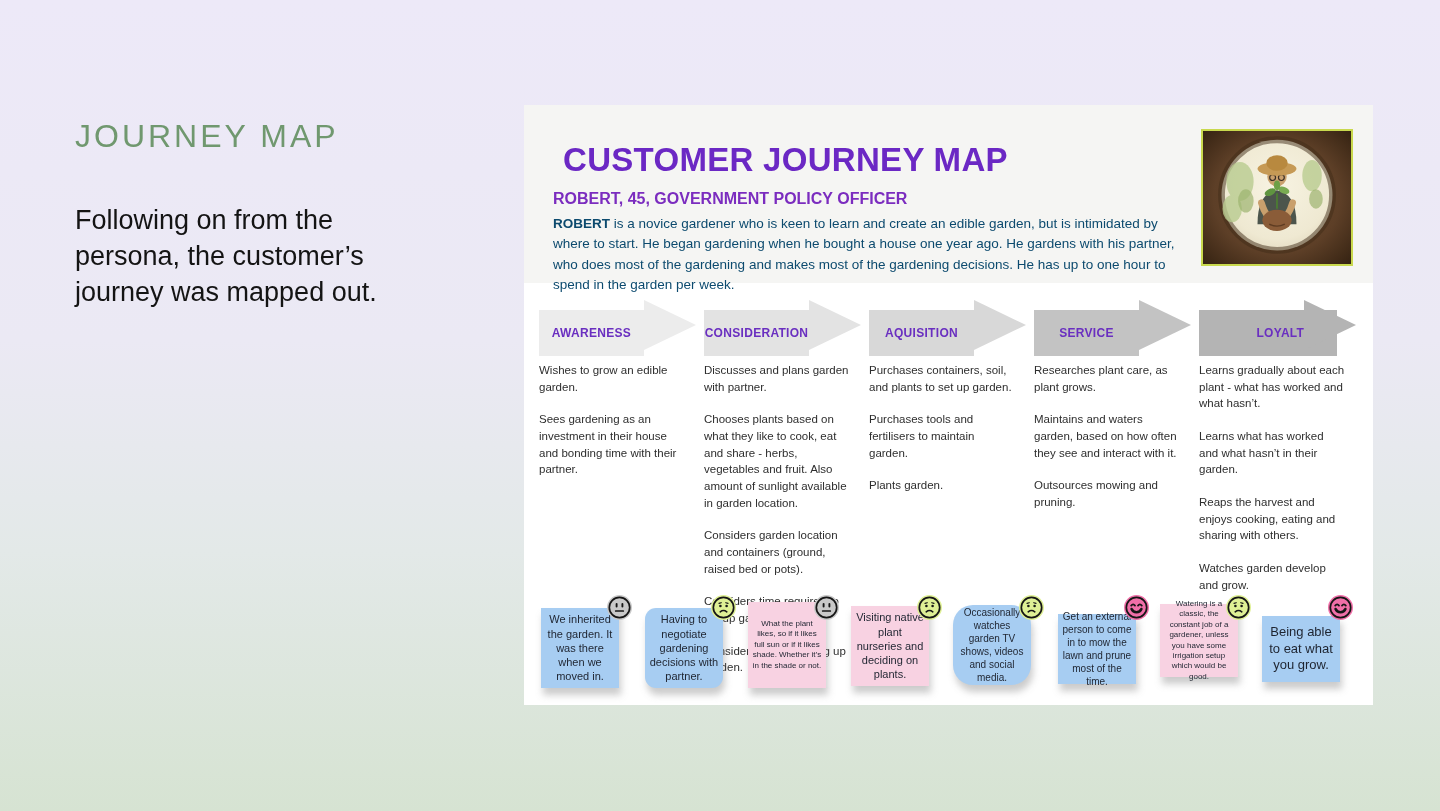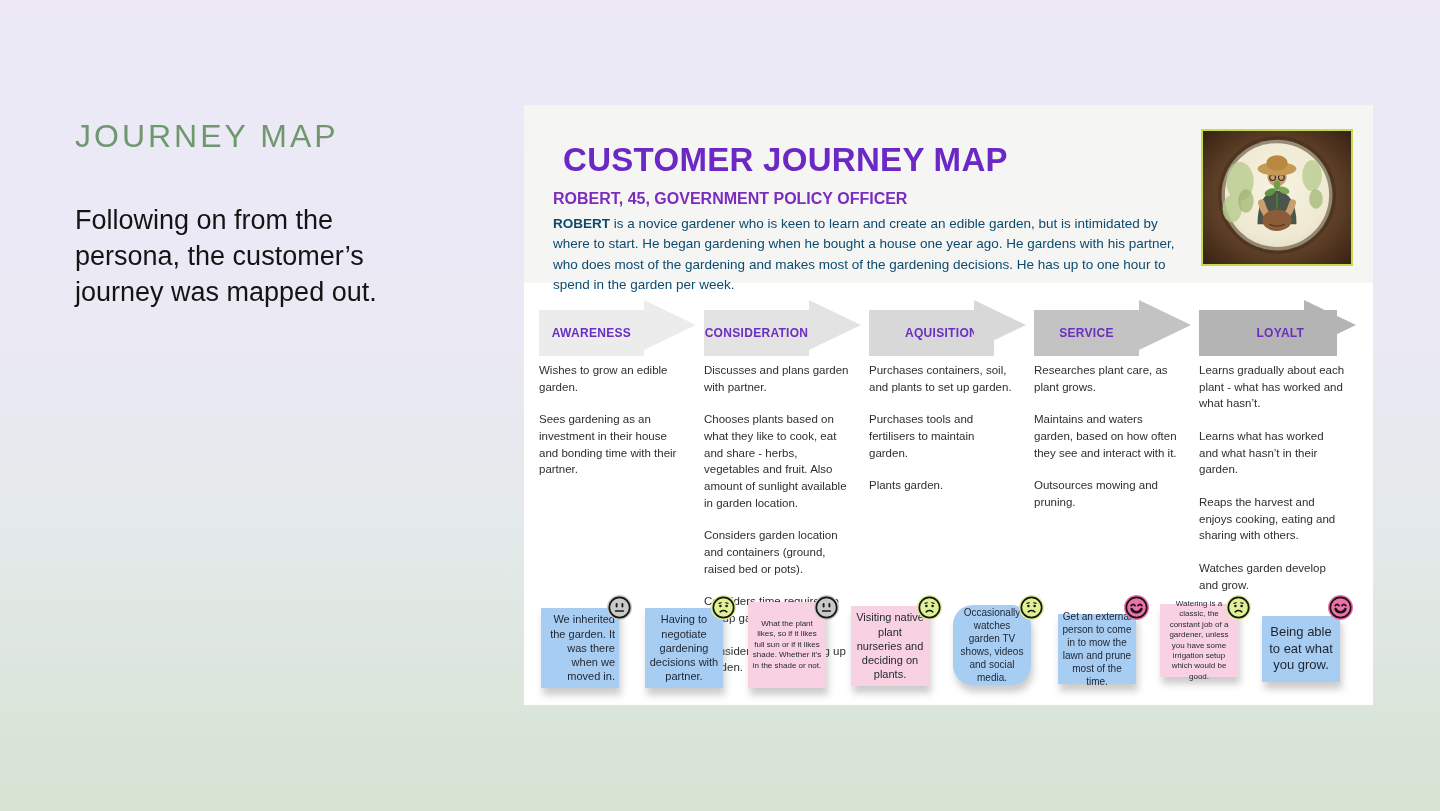--- a/index.html
+++ b/index.html
@@ -168,21 +168,21 @@
             <p class="stage-item">Discusses and plans garden with partner.</p>
             <p class="stage-item">Chooses plants based on what they like to cook, eat and share - herbs, vegetables and fruit. Also amount of sunlight available in garden location.</p>
             <p class="stage-item">Considers garden location and containers (ground, raised bed or pots).</p>
             <p class="stage-item">Considers time required to set up garden.</p>
             <p class="stage-item">Considers cost of setting up garden.</p>
           </div>
   </div>
 
   <div class="stage-col">
     <div class="arrow">
-      <div class="arrow-body" style="background: rgb(216, 216, 216); padding-left: 20px;">
+      <div class="arrow-body" style="background: rgb(216, 216, 216);">
         <span class="arrow-label">AQUISITION</span>
       </div>
       <div class="arrow-head" style="border-left-color: rgb(216, 216, 216);"></div>
     </div>
     <div class="stage-items">
             <p class="stage-item">Purchases containers, soil, and plants to set up garden.</p>
             <p class="stage-item">Purchases tools and fertilisers to maintain garden.</p>
             <p class="stage-item">Plants garden.</p>
           </div>
   </div>
@@ -211,32 +211,32 @@
     <div class="stage-items">
             <p class="stage-item">Learns gradually about each plant - what has worked and what hasn’t.</p>
             <p class="stage-item">Learns what has worked and what hasn’t in their garden.</p>
             <p class="stage-item">Reaps the harvest and enjoys cooking, eating and sharing with others.</p>
             <p class="stage-item">Watches garden develop and grow.</p>
           </div>
   </div>
 </div>
 
     <div>
-        <div class="note note-blue" style="left: 17px; top: 503px; height: 80px; font-size: 11px; text-align: right;">
+        <div class="note note-blue" style="left: 17px; top: 503px; height: 80px; font-size: 11px;">
           <span>We inherited the garden. It was there when we moved in.</span>
         </div>
         <span class="emoji" style="left: 83px; top: 490px; background: rgb(201, 201, 201);">
           <svg viewBox="0 0 25 25">
             <circle cx="12.5" cy="12.5" r="10.2" fill="none" stroke="#161616" stroke-width="1.7"></circle>
             <line x1="9.6" y1="9" x2="9.6" y2="11.6" stroke="#161616" stroke-width="1.9" stroke-linecap="round"></line>
             <line x1="15.4" y1="9" x2="15.4" y2="11.6" stroke="#161616" stroke-width="1.9" stroke-linecap="round"></line>
             <line x1="8.7" y1="16" x2="16.3" y2="16" stroke="#161616" stroke-width="1.7" stroke-linecap="round"></line>
           </svg>
         </span>
-        <div class="note note-blue" style="left: 121px; top: 503px; height: 80px; font-size: 11px;">
+        <div class="note note-blue" style="left: 121px; top: 503px; height: 80px; font-size: 11px; border-radius: 11px;">
           <span>Having to negotiate gardening decisions with partner.</span>
         </div>
         <span class="emoji" style="left: 187px; top: 490px; background: rgb(223, 240, 149);">
           <svg viewBox="0 0 25 25">
             <circle cx="12.5" cy="12.5" r="10.2" fill="none" stroke="#161616" stroke-width="1.7"></circle>
             <circle cx="9.4" cy="11" r="1.3" fill="#161616"></circle>
             <circle cx="15.6" cy="11" r="1.3" fill="#161616"></circle>
             <path d="M9.2,16.8 Q12.5,14.2 15.8,16.8" fill="none" stroke="#161616" stroke-width="1.6" stroke-linecap="round"></path>
             <path d="M8,8.4 L10.2,7.7" stroke="#161616" stroke-width="1.2" stroke-linecap="round"></path>
             <path d="M17,8.4 L14.8,7.7" stroke="#161616" stroke-width="1.2" stroke-linecap="round"></path>

